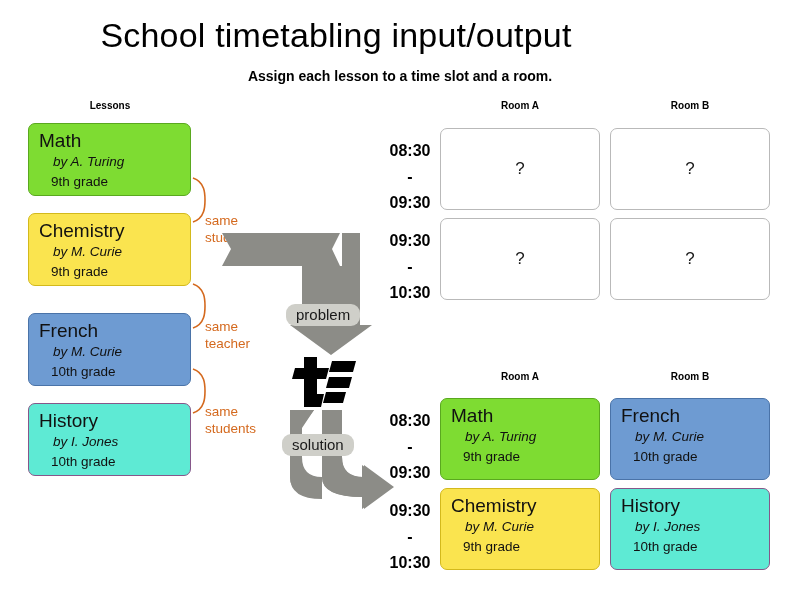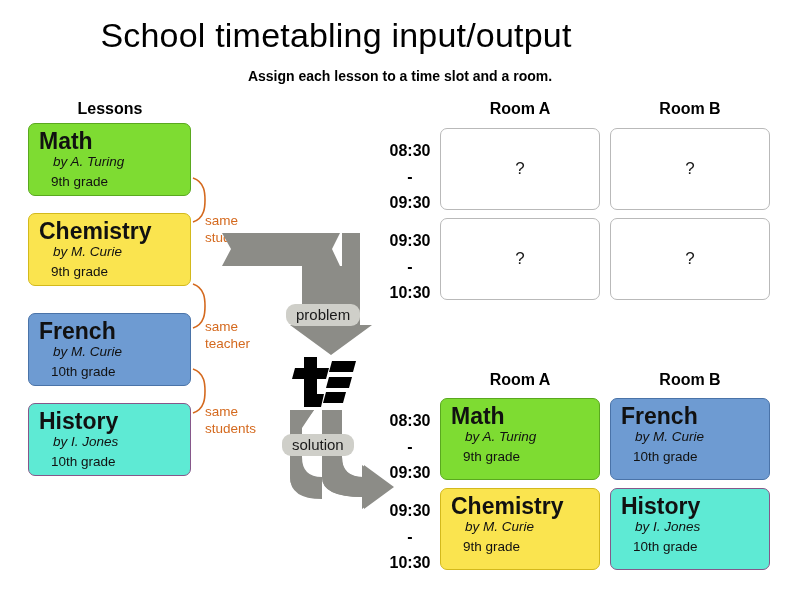--- a/index.html
+++ b/index.html
@@ -36,40 +36,40 @@
     width: 800px;
     text-align: center;
     font-size: 14px;
     font-weight: 700;
     color: #000;
   }
 
   
   .col-heading {
     position: absolute;
-    font-size: 16px;
+    font-size: 10px;
     font-weight: bold;
     text-align: center;
     color: #000;
     white-space: nowrap;
   }
 
   
   .card {
     position: absolute;
     box-sizing: border-box;
     border-radius: 7px;
     border: 1px solid rgba(0,0,0,0.45);
     padding: 6px 0 0 10px;
     overflow: hidden;
   }
   .card .c-title {
-    font-size: 23px;
+    font-size: 19px;
     line-height: 22px;
-    font-weight: 700;
+    font-weight: 400;
     color: #111;
     white-space: nowrap;
   }
   .card .c-teacher {
     font-size: 13.5px;
     line-height: 20px;
     font-style: italic;
     color: #111;
     padding-left: 14px;
     white-space: nowrap;

